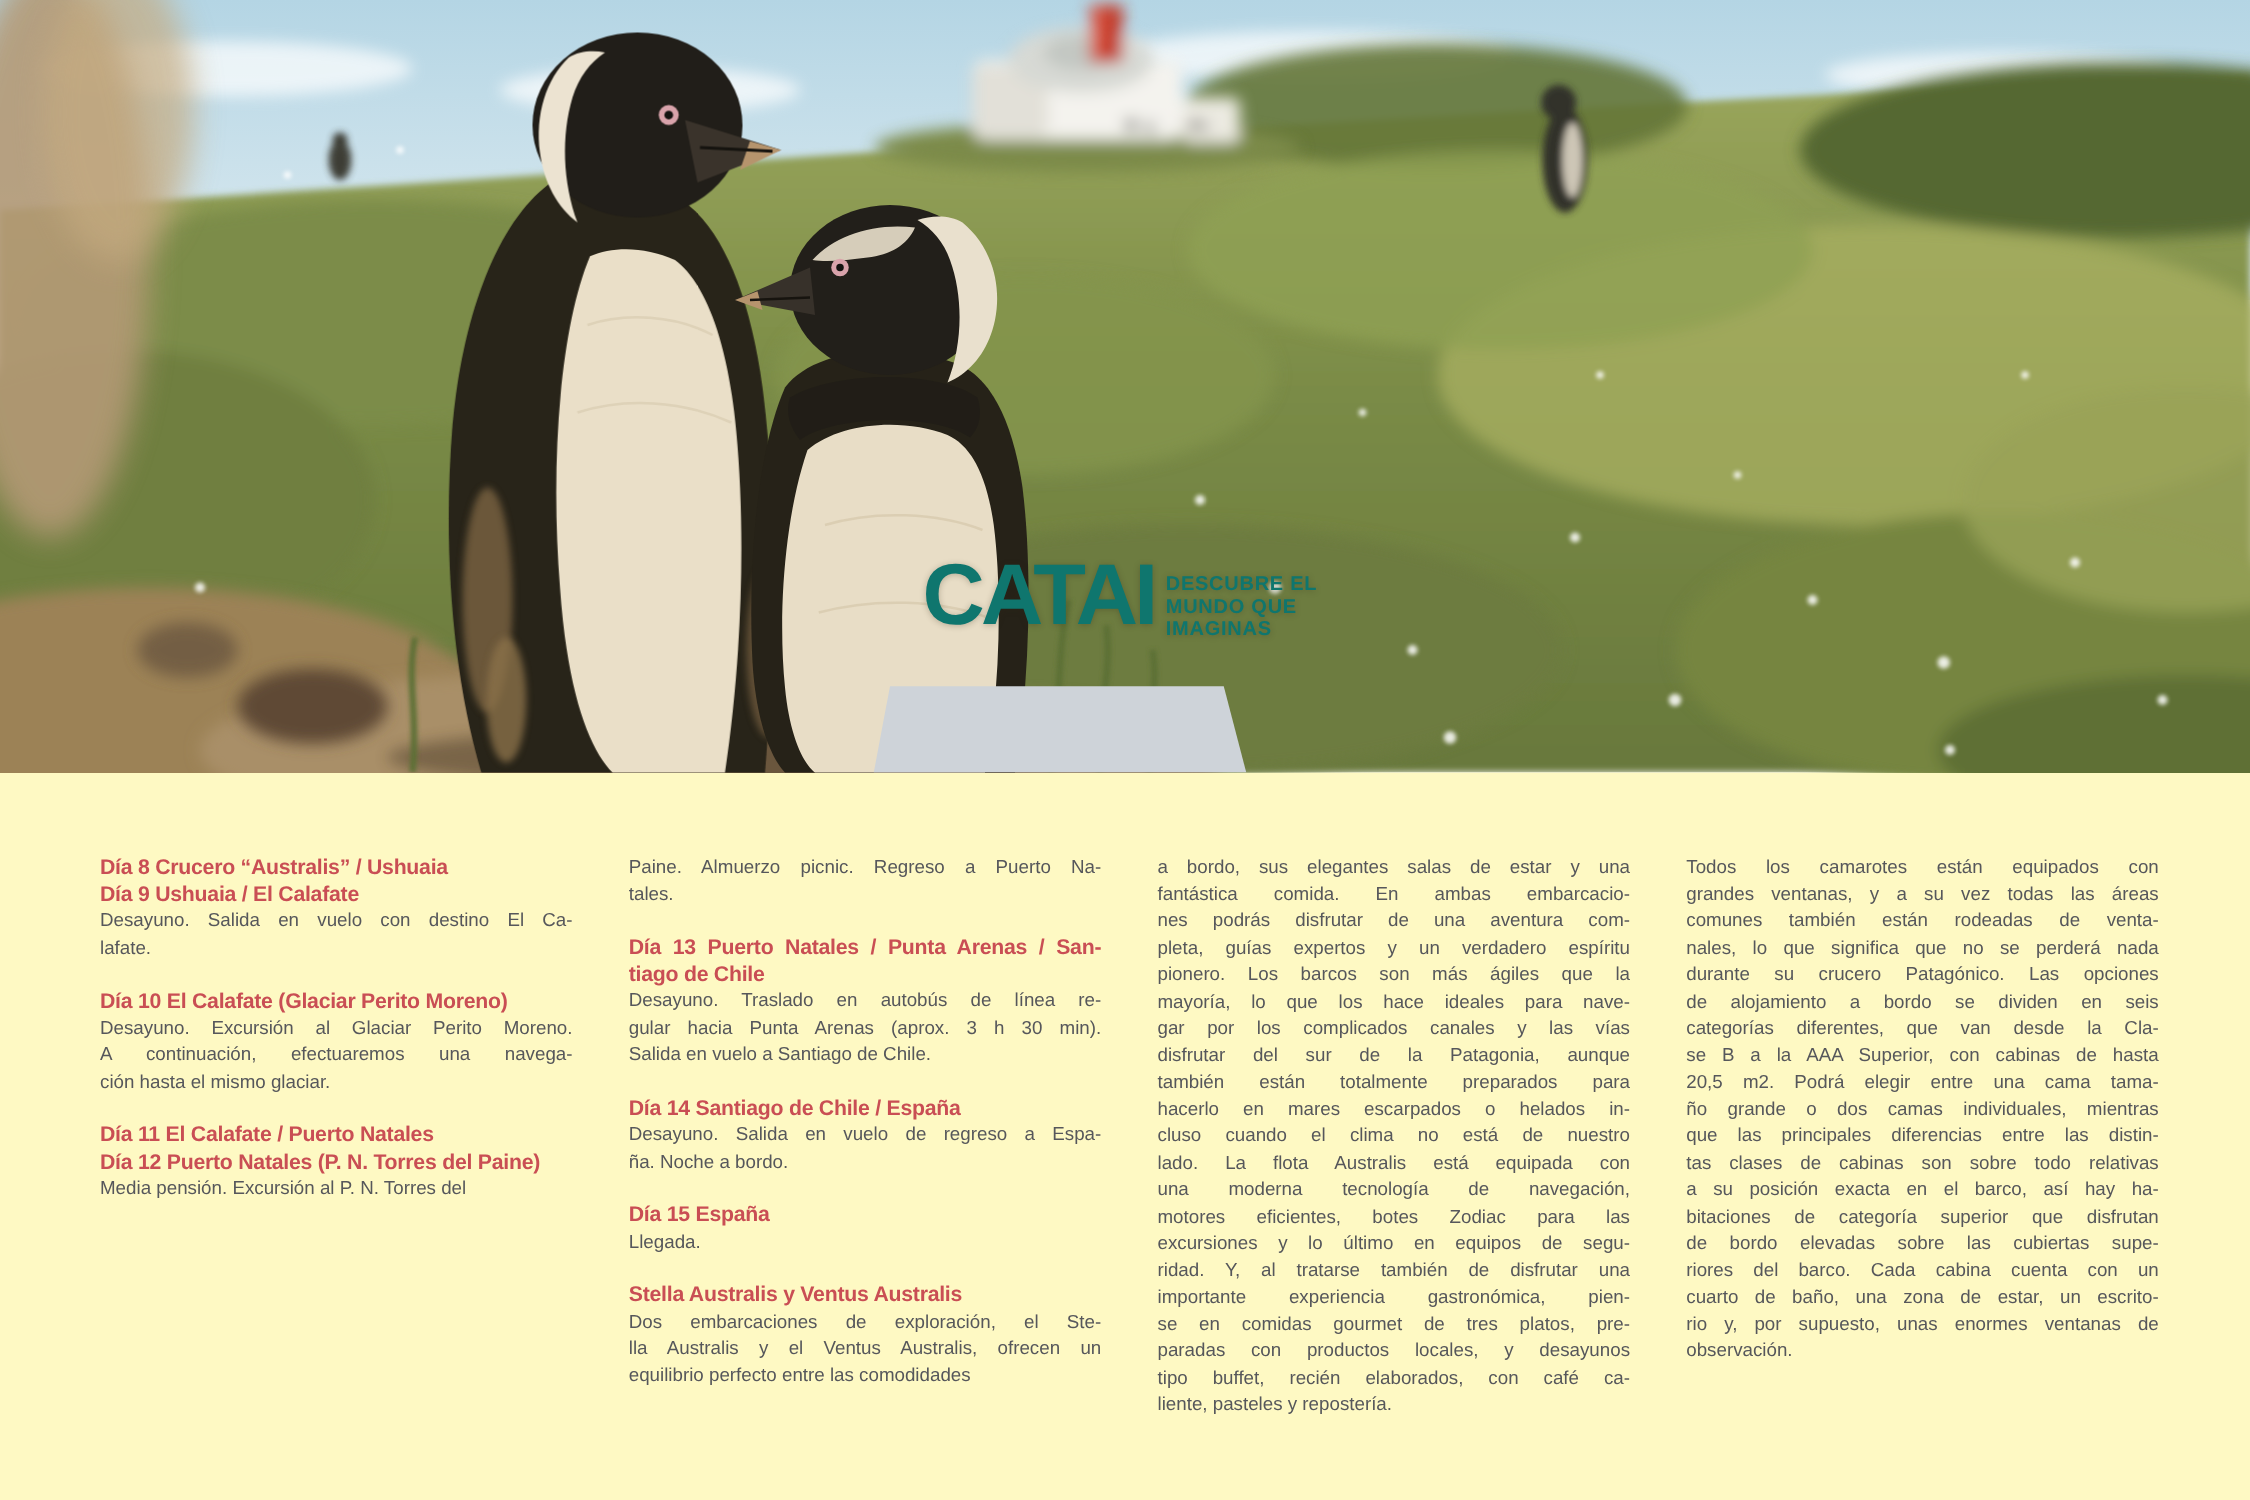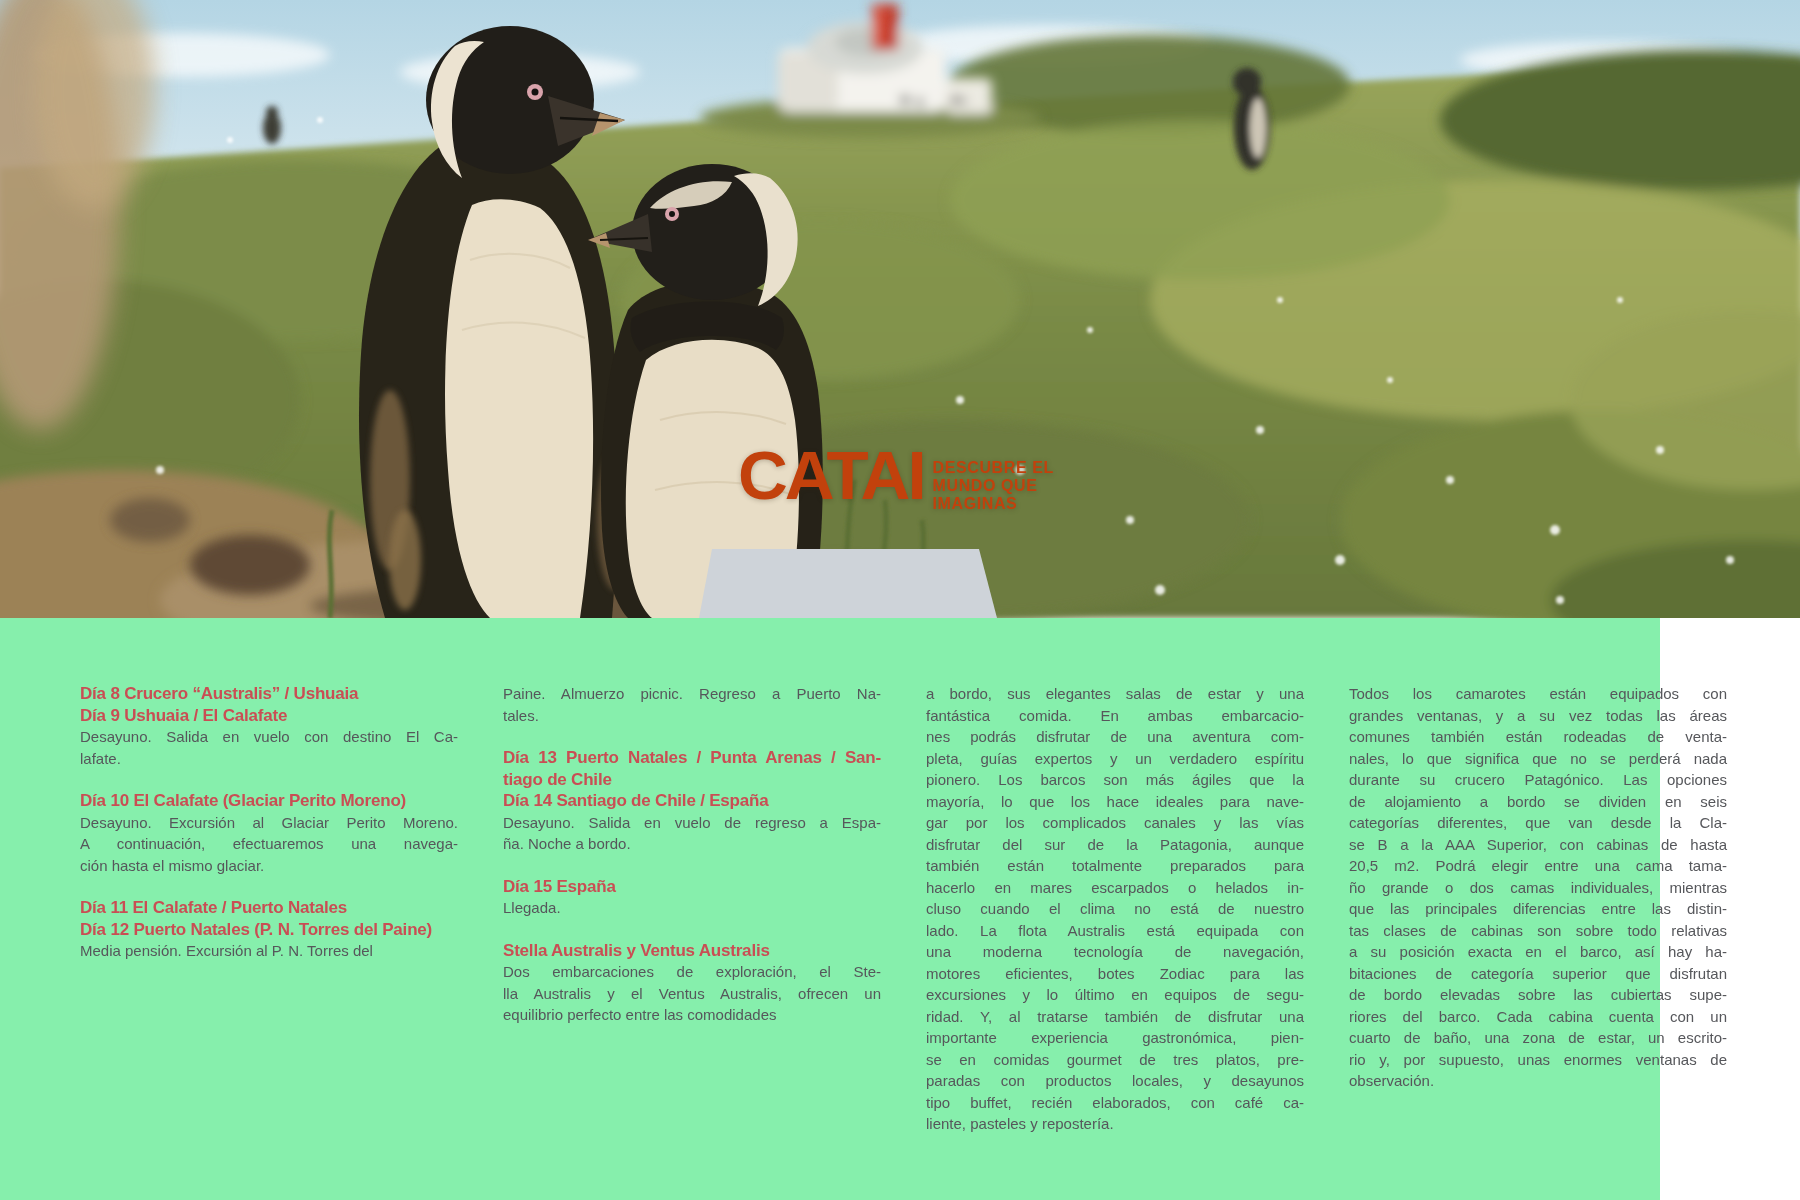--- a/index.html
+++ b/index.html
@@ -1,24 +1,24 @@
 <!DOCTYPE html>
 <html><head>
 <meta charset="utf-8">
 <style>
   html,body{margin:0;padding:0;background:#ffffff;}
   .page{position:relative;width:1800px;height:1200px;background:#ffffff;overflow:hidden;
         font-family:"Liberation Sans", sans-serif;}
   .hero{position:absolute;left:0;top:0;width:1800px;height:618px;}
   .hero svg{display:block;}
-  .logo{position:absolute;left:738px;top:446px;display:flex;gap:9px;color:#c2410c;
+  .logo{position:absolute;left:738px;top:446px;display:flex;gap:9px;color:#0f766e;
         text-shadow:0 1px 5px rgba(50,40,20,.28);}
   .logo-text{font-size:69px;font-weight:800;letter-spacing:-3px;line-height:60px;}
   .logo-tagline{padding-top:13px;font-size:16px;font-weight:700;line-height:18px;letter-spacing:.6px;}
-  .content{position:absolute;left:0;top:618px;width:1660px;height:582px;background:#86efac;}
+  .content{position:absolute;left:0;top:618px;width:1800px;height:582px;background:#fef9c3;}
   .col{position:absolute;top:65px;width:378px;}
   .block{margin:0;}
   .block.paragraph{margin-bottom:21px;color:#56575b;font-size:15px;}
   .block.heading{margin-bottom:0;color:#c94e54;font-weight:700;font-size:17px;letter-spacing:-.2px;}
   .block.extra-gap{margin-top:18px;}
   .jline{line-height:21.5px;height:21.5px;text-align:justify;text-align-last:justify;
          white-space:nowrap;overflow:visible;}
   .jline.last{text-align-last:left;}
 </style>
 </head>
@@ -219,20 +219,25 @@
       </div>
     <div class="col" style="left:503px">
         <div class="block paragraph">
           <div class="jline">Paine. Almuerzo picnic. Regreso a Puerto Na-</div>
           <div class="jline last">tales.</div>
         </div>
         <div class="block heading">
           <div class="jline">Día 13 Puerto Natales / Punta Arenas / San-</div>
           <div class="jline last">tiago de Chile</div>
         </div>
+        <div class="block paragraph">
+          <div class="jline">Desayuno. Traslado en autobús de línea re-</div>
+          <div class="jline">gular hacia Punta Arenas (aprox. 3 h 30 min).</div>
+          <div class="jline last">Salida en vuelo a Santiago de Chile.</div>
+        </div>
         <div class="block heading">
           <div class="jline last">Día 14 Santiago de Chile / España</div>
         </div>
         <div class="block paragraph">
           <div class="jline">Desayuno. Salida en vuelo de regreso a Espa-</div>
           <div class="jline last">ña. Noche a bordo.</div>
         </div>
         <div class="block heading">
           <div class="jline last">Día 15 España</div>
         </div>

